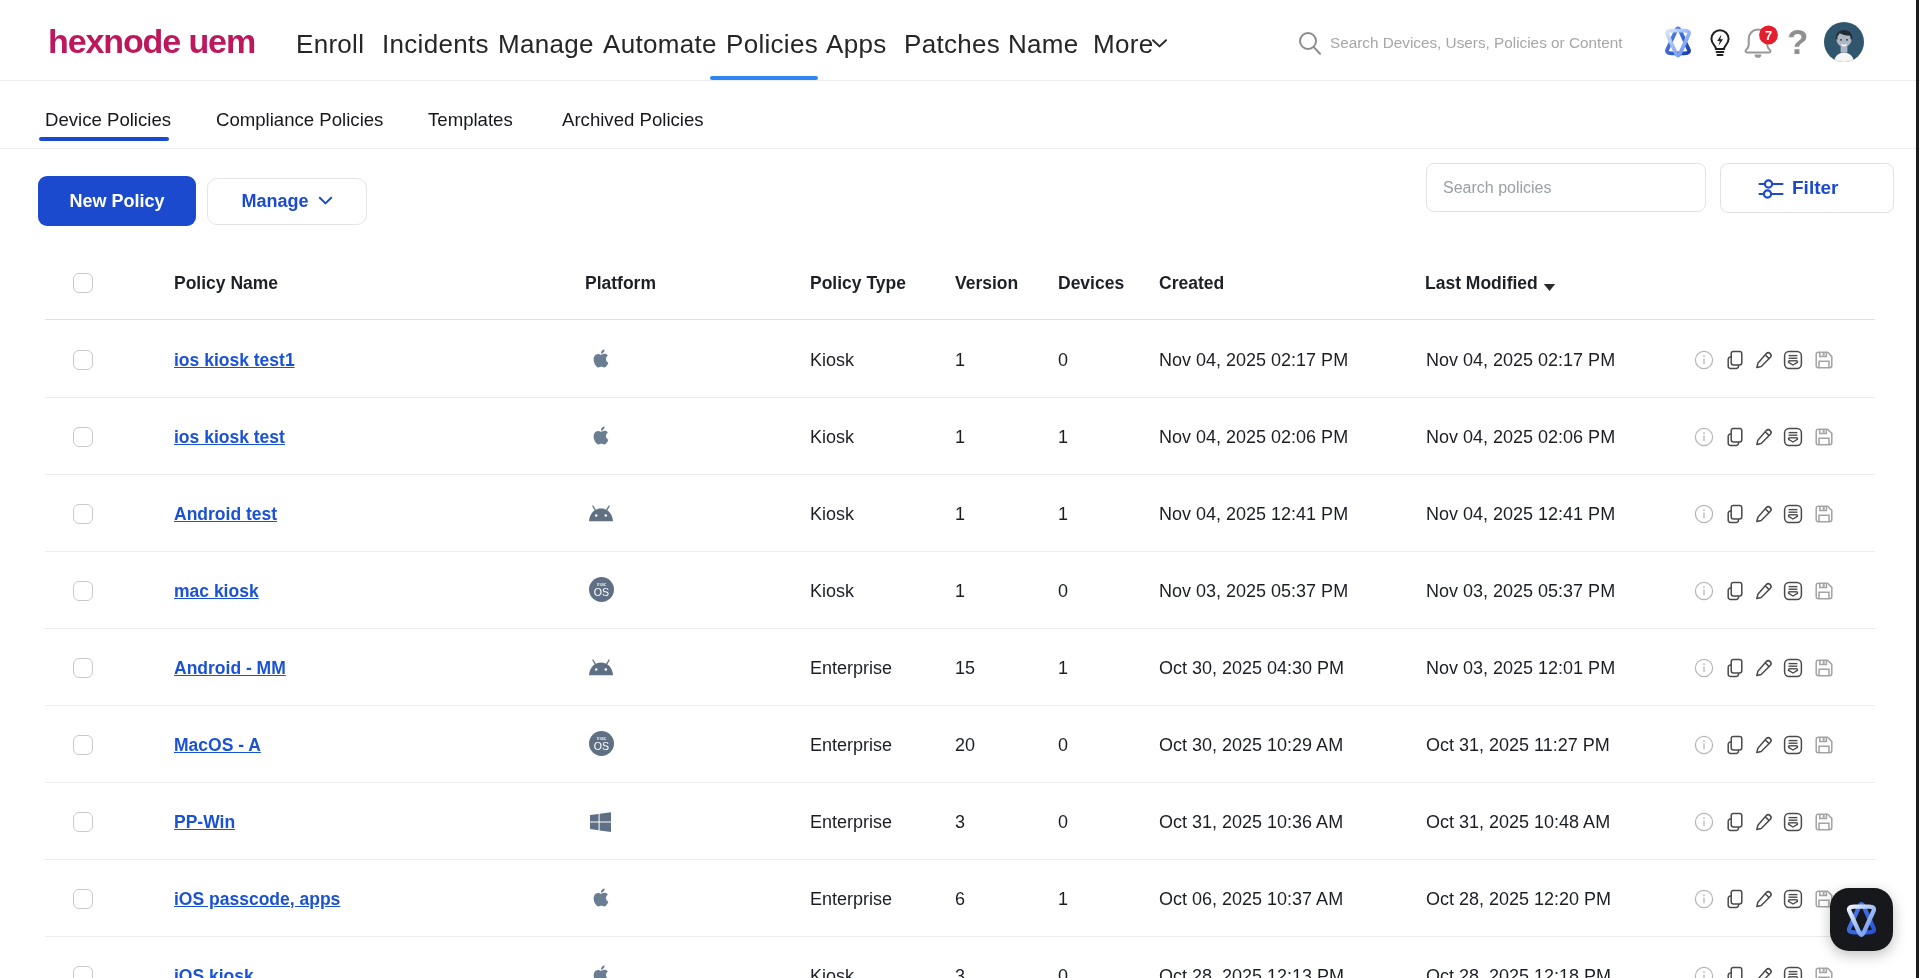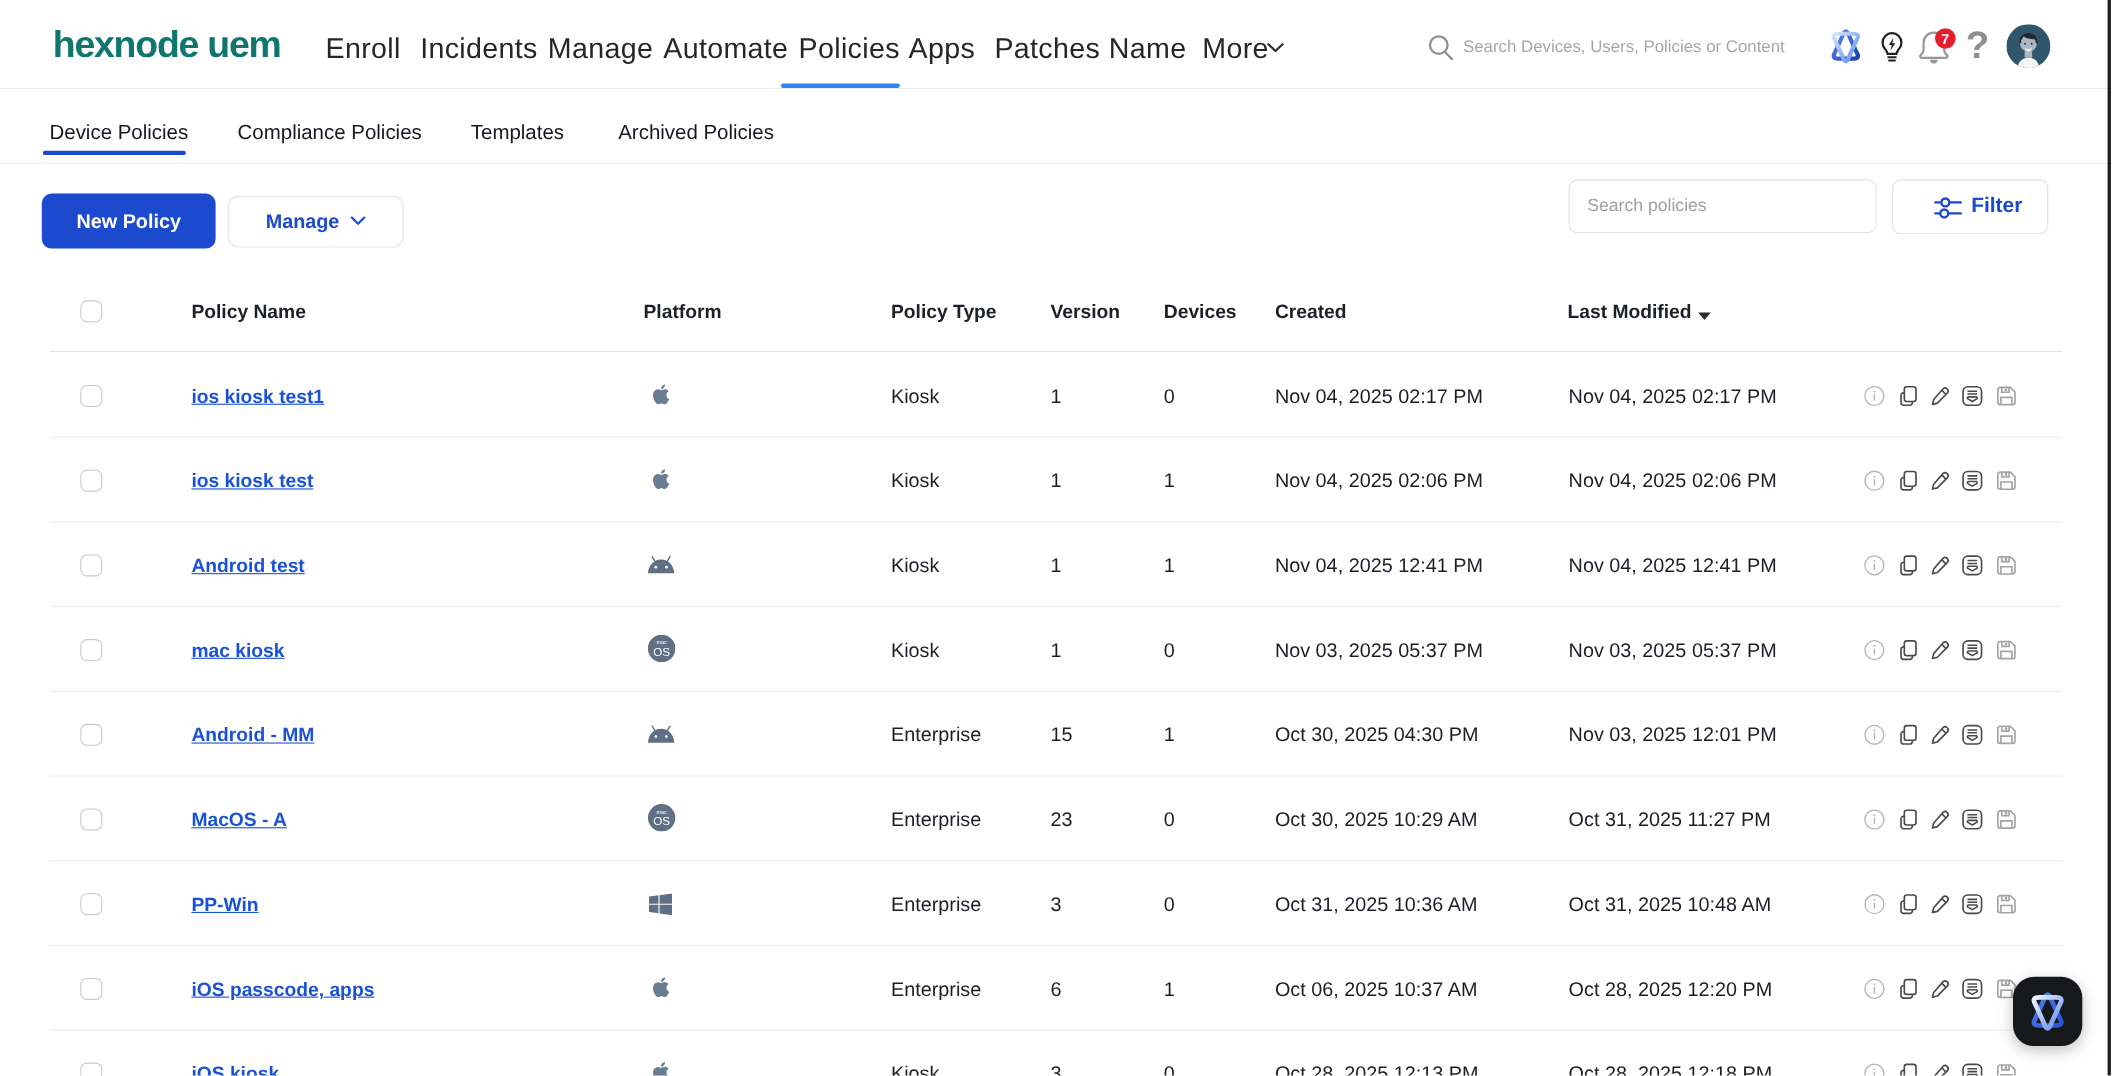--- a/index.html
+++ b/index.html
@@ -2,33 +2,33 @@
 <html><head>
 <meta charset="utf-8">
 <style>
 * { margin:0; padding:0; box-sizing:border-box; }
 html,body { width:1920px; height:978px; overflow:hidden; background:#fff;
   font-family:"Liberation Sans", sans-serif; }
 #page { position:relative; width:1920px; height:978px; background:#fff; overflow:hidden; }
 .abs { position:absolute;text-align:center; }
 
 #hdr { position:absolute; left:0; top:0; width:1920px; height:81px; background:#fff; border-bottom:1px solid #ececec; }
-#logo { position:absolute; left:48px; top:22px; font-size:34px; font-weight:700; letter-spacing:-1.1px; color:#0f766e; }
+#logo { position:absolute; left:48px; top:22px; font-size:34px; font-weight:700; letter-spacing:-1.1px; color:#be185d; }
 .nav { position:absolute; top:0; height:81px; line-height:88px; font-size:26px; letter-spacing:0.3px; color:#262626; }
 #nav-underline { position:absolute; left:710px; top:76px; width:108px; height:4px; background:#2f86f2; border-radius:2px; }
 .hicon { position:absolute; }
 
 #tabs { position:absolute; left:0; top:81px; width:1920px; height:68px; background:#fff; border-bottom:1px solid #ededed; }
 .tab { position:absolute; top:81px; height:70px; line-height:77px; font-size:18.6px; color:#15181e; }
 #tab-underline { position:absolute; left:39px; top:137px; width:130px; height:4px; background:#1a49cf; border-radius:2px; }
 
 #btn-new { position:absolute; left:38px; top:176px; width:158px; height:50px; background:#1b4ace; border-radius:9px; color:#fff; font-size:18px; font-weight:700; text-align:center; line-height:50px; }
 #btn-manage { position:absolute; left:207px; top:178px; width:160px; height:47px; background:#fff; border:1px solid #e4e4e4; border-radius:10px; color:#1b4ace; font-size:18px; font-weight:700; text-align:center; line-height:45px; }
 #search-pol { position:absolute; left:1426px; top:163px; width:280px; height:49px; background:#fff; border:1px solid #e2e2e2; border-radius:8px; color:#9aa0a6; font-size:16px; line-height:47px; padding-left:16px; }
-#btn-filter { position:absolute; left:1720px; top:163px; width:142px; height:50px; background:#fff; border:1px solid #e2e2e2; border-radius:8px; }
+#btn-filter { position:absolute; left:1720px; top:163px; width:174px; height:50px; background:#fff; border:1px solid #e2e2e2; border-radius:8px; }
 #btn-filter span { position:absolute; left:71px; top:0; line-height:48px; font-size:19px; font-weight:700; color:#1b4ace; }
 
 .hline { position:absolute; left:45px; width:1830px; height:1px; background:#ececec; }
 .th { position:absolute; font-size:17.5px; font-weight:700; color:#1d2026; }
 .cell { position:absolute; font-size:18px; color:#1b1e24; }
 .link { position:absolute; font-size:17.5px; font-weight:700; color:#1a52d6;text-decoration:underline; }
 .cb { position:absolute; left:73px; width:20px; height:20px; border:1.5px solid #c9c9c9; border-radius:6px; background:#fff; }
 .picon { position:absolute; }
 .aicon { position:absolute; }
 #edgeline { position:absolute; left:1916px; top:0; width:3px; height:978px; background:#1c1c1c; }
@@ -349,21 +349,21 @@
     </svg>
   <div class="hline" style="top:705px;"></div>
   <div class="cb" style="top:735px;"></div>
   <div class="link" style="left:174px; top:735px;">MacOS - A</div>
   <svg class="picon" style="left:589px; top:731px;" width="25" height="25" viewBox="0 0 25 25">
       <circle cx="12.5" cy="12.5" r="12.5" fill="#5f7084"></circle>
       <text x="12.5" y="8.8" font-family="Liberation Sans, sans-serif" font-size="5" fill="#fff" text-anchor="middle">mac</text>
       <text x="12.5" y="19" font-family="Liberation Sans, sans-serif" font-size="10.6" fill="#fff" text-anchor="middle">OS</text>
     </svg>
   <div class="cell" style="left:810px; top:735px;">Enterprise</div>
-  <div class="cell" style="left:955px; top:735px;">23</div>
+  <div class="cell" style="left:955px; top:735px;">20</div>
   <div class="cell" style="left:1058px; top:735px;">0</div>
   <div class="cell" style="left:1159px; top:735px;">Oct 30, 2025 10:29 AM</div>
   <div class="cell" style="left:1426px; top:735px;">Oct 31, 2025 11:27 PM</div>
   <svg class="aicon" style="left:1694px; top:735px;" width="20" height="20" viewBox="0 0 20 20">
       <circle cx="10" cy="10" r="8.6" fill="none" stroke="#b5b5b5" stroke-width="1.2"></circle>
       <circle cx="10" cy="6.1" r="0.9" fill="#b5b5b5"></circle>
       <rect x="9.35" y="8.3" width="1.3" height="6" rx="0.6" fill="#b5b5b5"></rect>
     </svg>
   <svg class="aicon" style="left:1725px; top:735px;" width="20" height="20" viewBox="0 0 20 20">
       <g transform="translate(20,0) scale(-1,1)">

